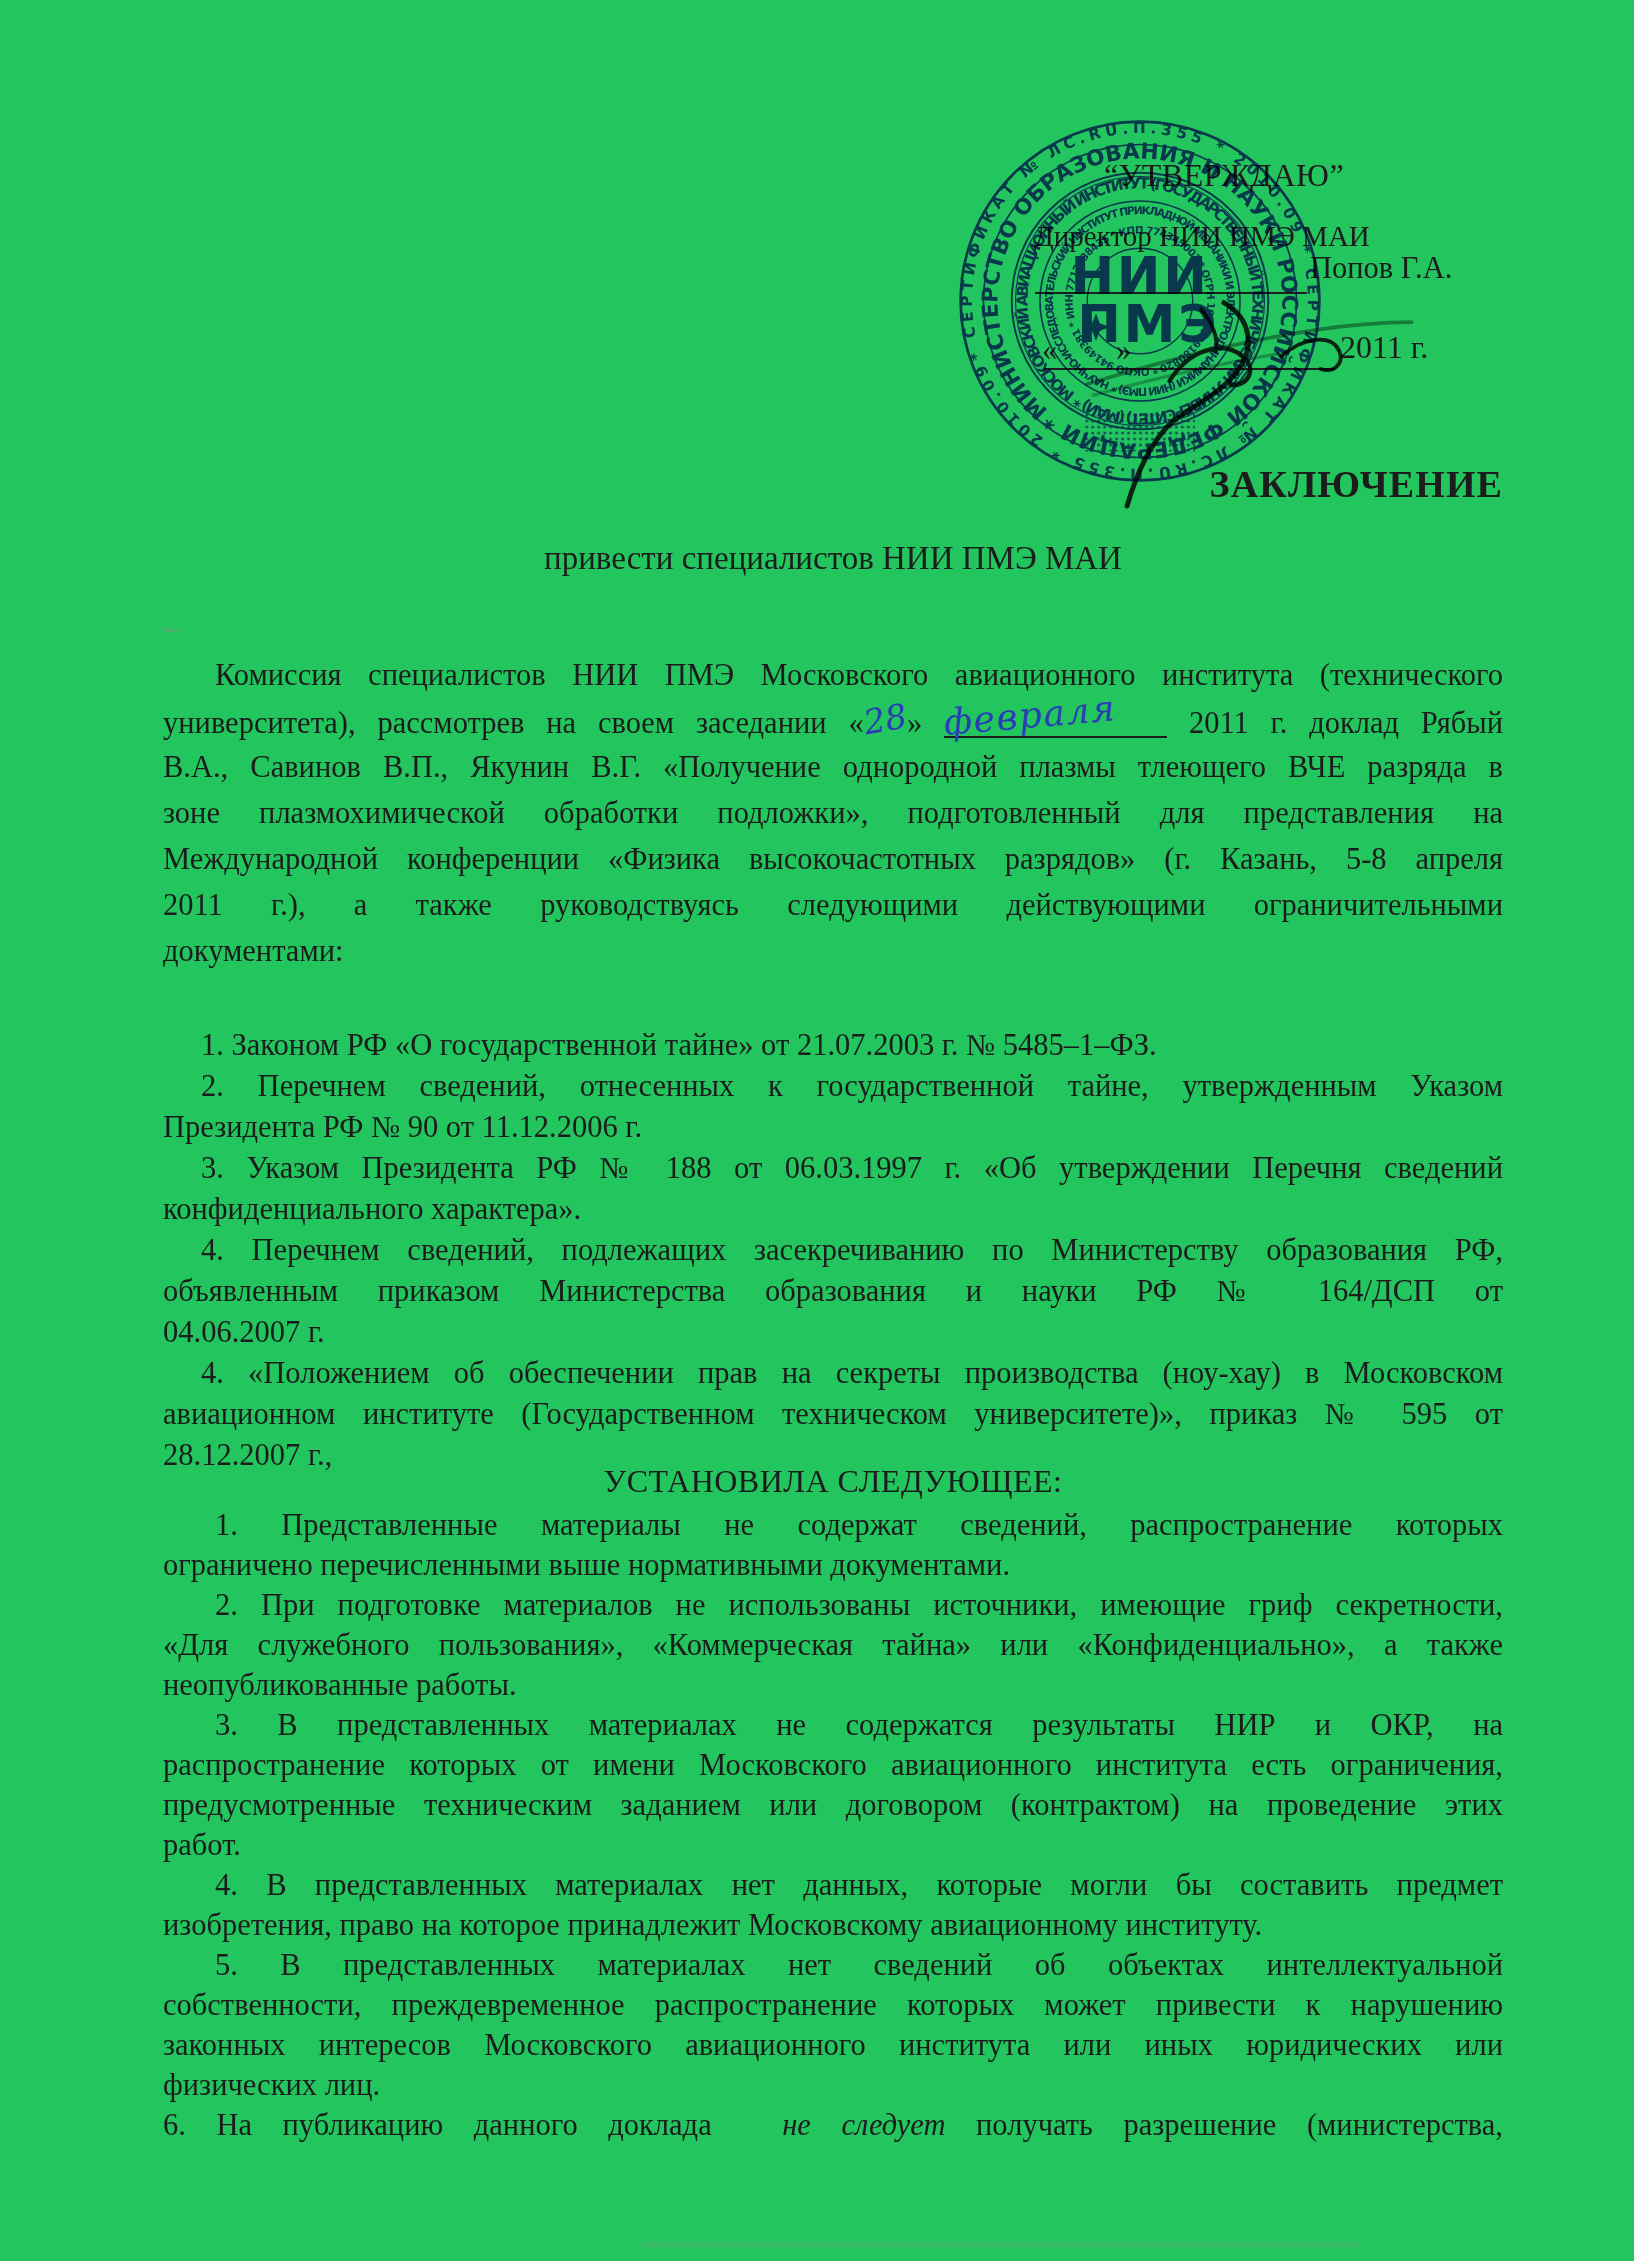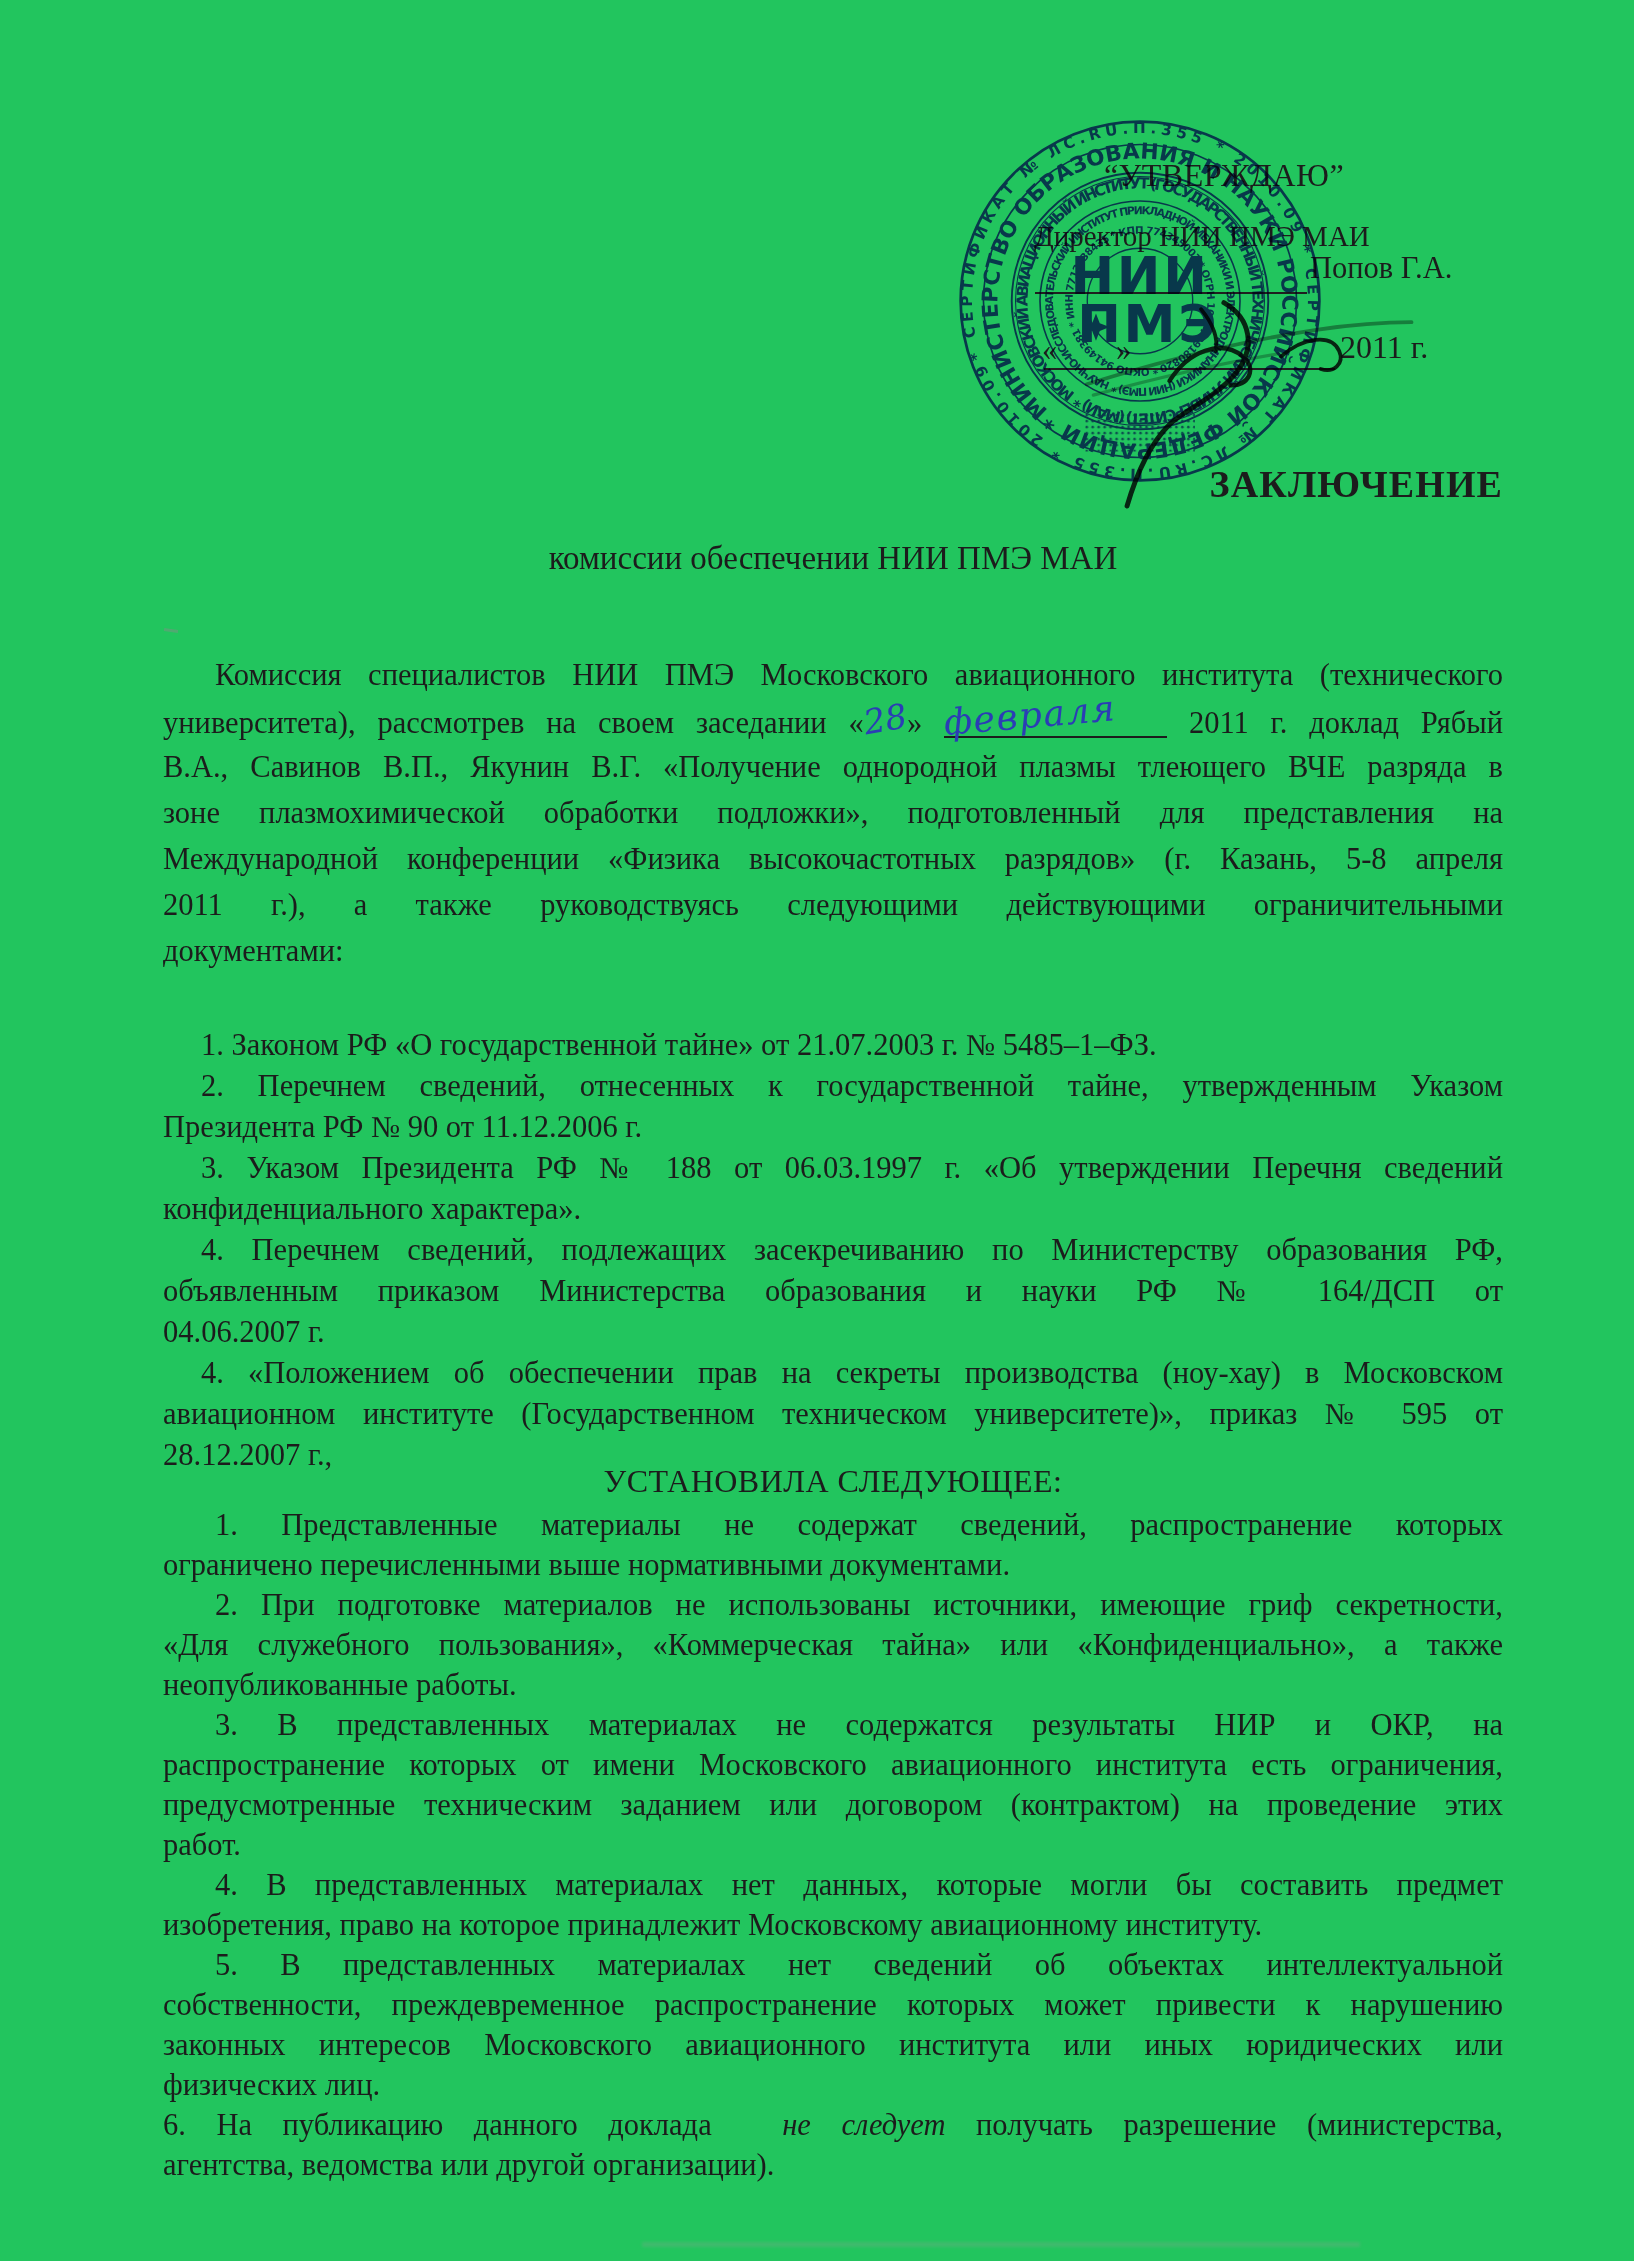--- a/index.html
+++ b/index.html
@@ -118,21 +118,21 @@
       <path stroke="#8c8c8c" stroke-width="7" opacity=".8" d="M1998,706 C2120,668 2260,630 2420,606 C2490,596 2550,592 2595,592"></path>
       <path stroke="#8c8c8c" stroke-width="6" opacity=".6" d="M2010,726 C2120,696 2240,668 2350,650"></path>
       <path stroke="#2f2f2f" stroke-width="9" d="M2250,556 C2300,585 2310,640 2270,688 C2235,730 2180,752 2150,780 C2115,815 2090,868 2072,930"></path>
       <path stroke="#2f2f2f" stroke-width="8" d="M2150,700 C2185,645 2245,622 2285,655 C2312,678 2295,710 2262,708"></path>
       <path stroke="#2f2f2f" stroke-width="7" d="M2208,568 C2230,595 2240,620 2235,645"></path>
       <path stroke="#2f2f2f" stroke-width="7" d="M2355,655 C2395,620 2448,612 2462,645 C2472,668 2452,686 2428,678"></path>
     </g>
   </svg>
 
   <div class="title">ЗАКЛЮЧЕНИЕ</div>
-  <div class="subtitle">комиссии обеспечении НИИ ПМЭ МАИ</div>
+  <div class="subtitle">привести специалистов НИИ ПМЭ МАИ</div>
 
   <div class="block para1">
       <div class="line ind2 j"><span>Комиссия специалистов НИИ ПМЭ Московского авиационного института (технического</span></div>
       <div class="line j"><span>университета), рассмотрев на своем заседании «</span><span class="hand">28</span><span>» </span><span class="dateline"><span class="handword">февраля</span></span><span> 2011 г. доклад Рябый</span></div>
       <div class="line j"><span>В.А., Савинов В.П., Якунин В.Г. «Получение однородной плазмы тлеющего ВЧЕ разряда в</span></div>
       <div class="line j"><span>зоне плазмохимической обработки подложки», подготовленный для представления на</span></div>
       <div class="line j"><span>Международной конференции «Физика высокочастотных разрядов» (г. Казань, 5-8 апреля</span></div>
       <div class="line j"><span>2011 г.), а также руководствуясь следующими действующими ограничительными</span></div>
       <div class="line left"><span>документами:</span></div>
     </div>
@@ -160,19 +160,18 @@
       <div class="line j"><span>распространение которых от имени Московского авиационного института есть ограничения,</span></div>
       <div class="line j"><span>предусмотренные техническим заданием или договором (контрактом) на проведение этих</span></div>
       <div class="line left"><span>работ.</span></div>
       <div class="line ind2 j"><span>4. В представленных материалах нет данных, которые могли бы составить предмет</span></div>
       <div class="line left"><span>изобретения, право на которое принадлежит Московскому авиационному институту.</span></div>
       <div class="line ind2 j"><span>5. В представленных материалах нет сведений об объектах интеллектуальной</span></div>
       <div class="line j"><span>собственности, преждевременное распространение которых может привести к нарушению</span></div>
       <div class="line j"><span>законных интересов Московского авиационного института или иных юридических или</span></div>
       <div class="line left"><span>физических лиц.</span></div>
       <div class="line j"><span>6. На публикацию данного доклада </span><span class="it">не следует</span><span> получать разрешение (министерства,</span></div>
-      <div class="line left"><span>агентства, ведомства или другой организации).</span></div>
     </div>
 
   <div class="margin-tick"></div>
   <div class="bottom-streak"></div>
 </div>
 
 
 </body></html>

